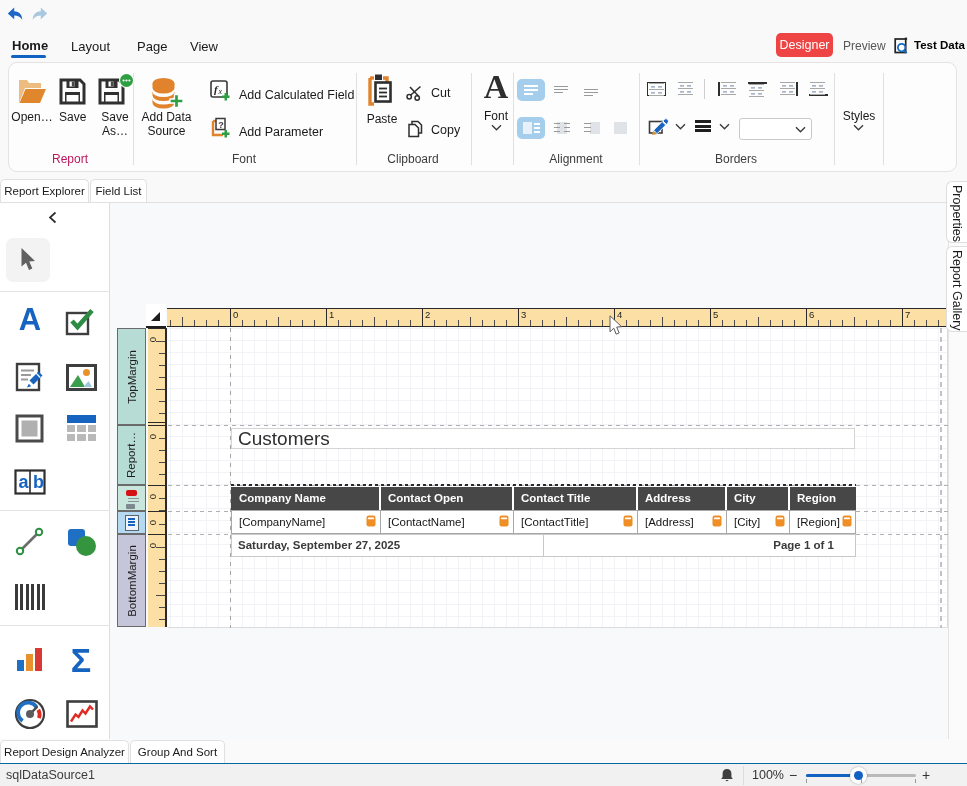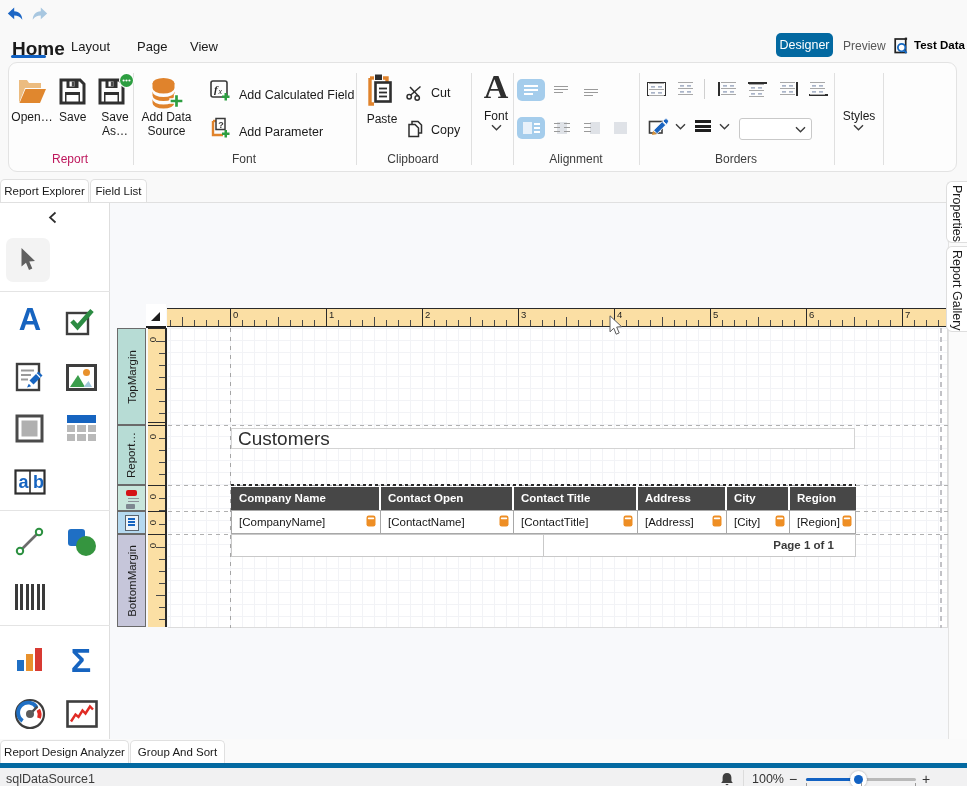--- a/index.html
+++ b/index.html
@@ -10,26 +10,26 @@
 </head>
 <body>
 
 <div id="topbar" class="abs" style="left:0;top:0;width:967px;height:62px;">
   <svg class="abs" style="left:7px;top:7px;" width="16" height="14" viewBox="0 0 16 14">
     <path d="M7.2 0.6 L7.2 4.2 C12.5 4.4 15 7.6 15.3 12.8 C13.2 9.6 10.8 8.6 7.2 8.5 L7.2 12.2 L0.8 6.4 Z" fill="#1c66c5"></path>
   </svg>
   <svg class="abs" style="left:32px;top:7px;" width="16" height="14" viewBox="0 0 16 14">
     <path d="M8.8 0.6 L8.8 4.2 C3.5 4.4 1 7.6 0.7 12.8 C2.8 9.6 5.2 8.6 8.8 8.5 L8.8 12.2 L15.2 6.4 Z" fill="#a8c7e0"></path>
   </svg>
-  <div class="abs" style="left:12px;top:38px;font-size:19px;font-weight:bold;color:#1a1a1a;">Home</div>
+  <div class="abs" style="left:12px;top:38px;font-size:13px;font-weight:bold;color:#1a1a1a;">Home</div>
   <div class="abs" style="left:11px;top:55px;width:35px;height:3px;background:#1262c3;border-radius:2px;"></div>
   <div class="abs" style="left:71px;top:39px;font-size:13px;color:#1a1a1a;">Layout</div>
   <div class="abs" style="left:137px;top:39px;font-size:13px;color:#1a1a1a;">Page</div>
   <div class="abs" style="left:190px;top:39px;font-size:13px;color:#1a1a1a;">View</div>
-  <div class="abs" style="left:776px;top:33px;width:57px;height:24px;background:#0369a1;border-radius:5px;color:#fff;font-size:12.5px;text-align:center;line-height:24px;">Designer</div>
+  <div class="abs" style="left:776px;top:33px;width:57px;height:24px;background:#ef4444;border-radius:5px;color:#fff;font-size:12.5px;text-align:center;line-height:24px;">Designer</div>
   <div class="abs" style="left:843px;top:39px;font-size:12px;color:#575757;">Preview</div>
   <svg class="abs" style="left:894px;top:36px;" width="16" height="19" viewBox="0 0 16 19">
     <rect x="1.2" y="3" width="10.5" height="13.5" fill="none" stroke="#222" stroke-width="1.7"></rect>
     <rect x="10.8" y="1.6" width="2.3" height="2.3" fill="#222"></rect>
     <circle cx="7.6" cy="11.6" r="3.7" fill="#fff" stroke="#1668c0" stroke-width="1.8"></circle>
     <line x1="10.2" y1="14.4" x2="12.6" y2="17" stroke="#1668c0" stroke-width="2"></line>
   </svg>
   <div class="abs" style="left:914px;top:39px;font-size:11.5px;font-weight:bold;color:#000;white-space:nowrap;">Test Data</div>
 </div>
 
@@ -514,20 +514,21 @@
             <rect x="0.5" y="0.5" width="9" height="11" rx="2.2" fill="#ee8e24"></rect>
             <rect x="1.8" y="2.6" width="6.4" height="1.7" rx="0.8" fill="#fff"></rect>
           </svg>
         <svg class="abs" style="left:610px;top:4px;" width="10" height="12" viewBox="0 0 10 12">
             <rect x="0.5" y="0.5" width="9" height="11" rx="2.2" fill="#ee8e24"></rect>
             <rect x="1.8" y="2.6" width="6.4" height="1.7" rx="0.8" fill="#fff"></rect>
           </svg>
       </div>
 
       <div class="abs" style="left:63px;top:206px;width:625px;height:23px;background:#fff;border:1px solid #c9c9c9;font-size:11.5px;font-weight:bold;color:#3a3a3a;line-height:21px;">
+        <span class="abs" style="left:6px;">Saturday, September 27, 2025</span>
         <div class="abs" style="left:311px;top:0;width:1px;height:21px;background:#c9c9c9;"></div>
         <span class="abs" style="right:21px;text-align:center;">Page 1 of 1</span>
       </div>
     </div>
 
     <svg class="abs" style="left:499px;top:112px;" width="14" height="21" viewBox="0 0 14 21">
       <path d="M1 0.8 L1 16.8 L4.8 13.2 L7.2 19.2 L10.2 17.9 L7.7 12.1 L12.6 11.7 Z" fill="#fff" stroke="#5a5a5a" stroke-width="1"></path>
     </svg>
   </div>
 
@@ -543,21 +544,21 @@
   <div class="abs" style="left:3px;top:0px;width:14px;height:86px;display:flex;align-items:center;justify-content:center;">
       <span style="writing-mode:vertical-rl;font-size:12.5px;color:#1a1a1a;white-space:nowrap;">Report Gallery</span>
     </div>
 </div>
 
 <div id="bottombar" class="abs" style="left:0;top:739px;width:967px;height:24px;background:#fafafa;">
   <div class="abs" style="left:0px;top:1px;width:129px;height:23px;background:#fff;border:1px solid #e0e0e0;border-bottom:none;border-radius:5px 5px 0 0;font-size:11.5px;color:#1a1a1a;text-align:center;line-height:22px;white-space:nowrap;">Report Design Analyzer</div>
   <div class="abs" style="left:130px;top:1px;width:95px;height:23px;background:#fff;border:1px solid #e0e0e0;border-bottom:none;border-radius:5px 5px 0 0;font-size:11.5px;color:#1a1a1a;text-align:center;line-height:22px;white-space:nowrap;">Group And Sort</div>
 </div>
 
-<div id="statusbar" class="abs" style="left:0;top:763px;width:967px;height:23px;background:#f1f1f2;border-top:5px solid #0369a1;text-align:center;">
+<div id="statusbar" class="abs" style="left:0;top:763px;width:967px;height:23px;background:#f1f1f2;border-top:1px solid #0369a1;text-align:center;">
   <div class="abs" style="left:6px;top:4px;font-size:12.5px;color:#3c3c3c;">sqlDataSource1</div>
   <svg class="abs" style="left:720px;top:4px;" width="14" height="15" viewBox="0 0 14 15">
     <path d="M7 1 C4.2 1 2.6 3 2.6 5.6 L2.6 9 L1.2 11 L12.8 11 L11.4 9 L11.4 5.6 C11.4 3 9.8 1 7 1 Z" fill="#3f3f3f"></path>
     <path d="M5.4 12 a1.7 1.7 0 0 0 3.2 0 Z" fill="#3f3f3f"></path>
   </svg>
   <div class="abs" style="left:743px;top:2px;width:1px;height:19px;background:#dcdcdc;"></div>
   <div class="abs" style="left:752px;top:4px;font-size:12.5px;color:#333;">100%</div>
   <div class="abs" style="left:789px;top:3px;font-size:14px;color:#333;">−</div>
   <div class="abs" style="left:806px;top:10px;width:110px;height:3px;background:#b9b9b9;border-radius:2px;"></div>
   <div class="abs" style="left:806px;top:10px;width:55px;height:3px;background:#1262c3;border-radius:2px;"></div>

